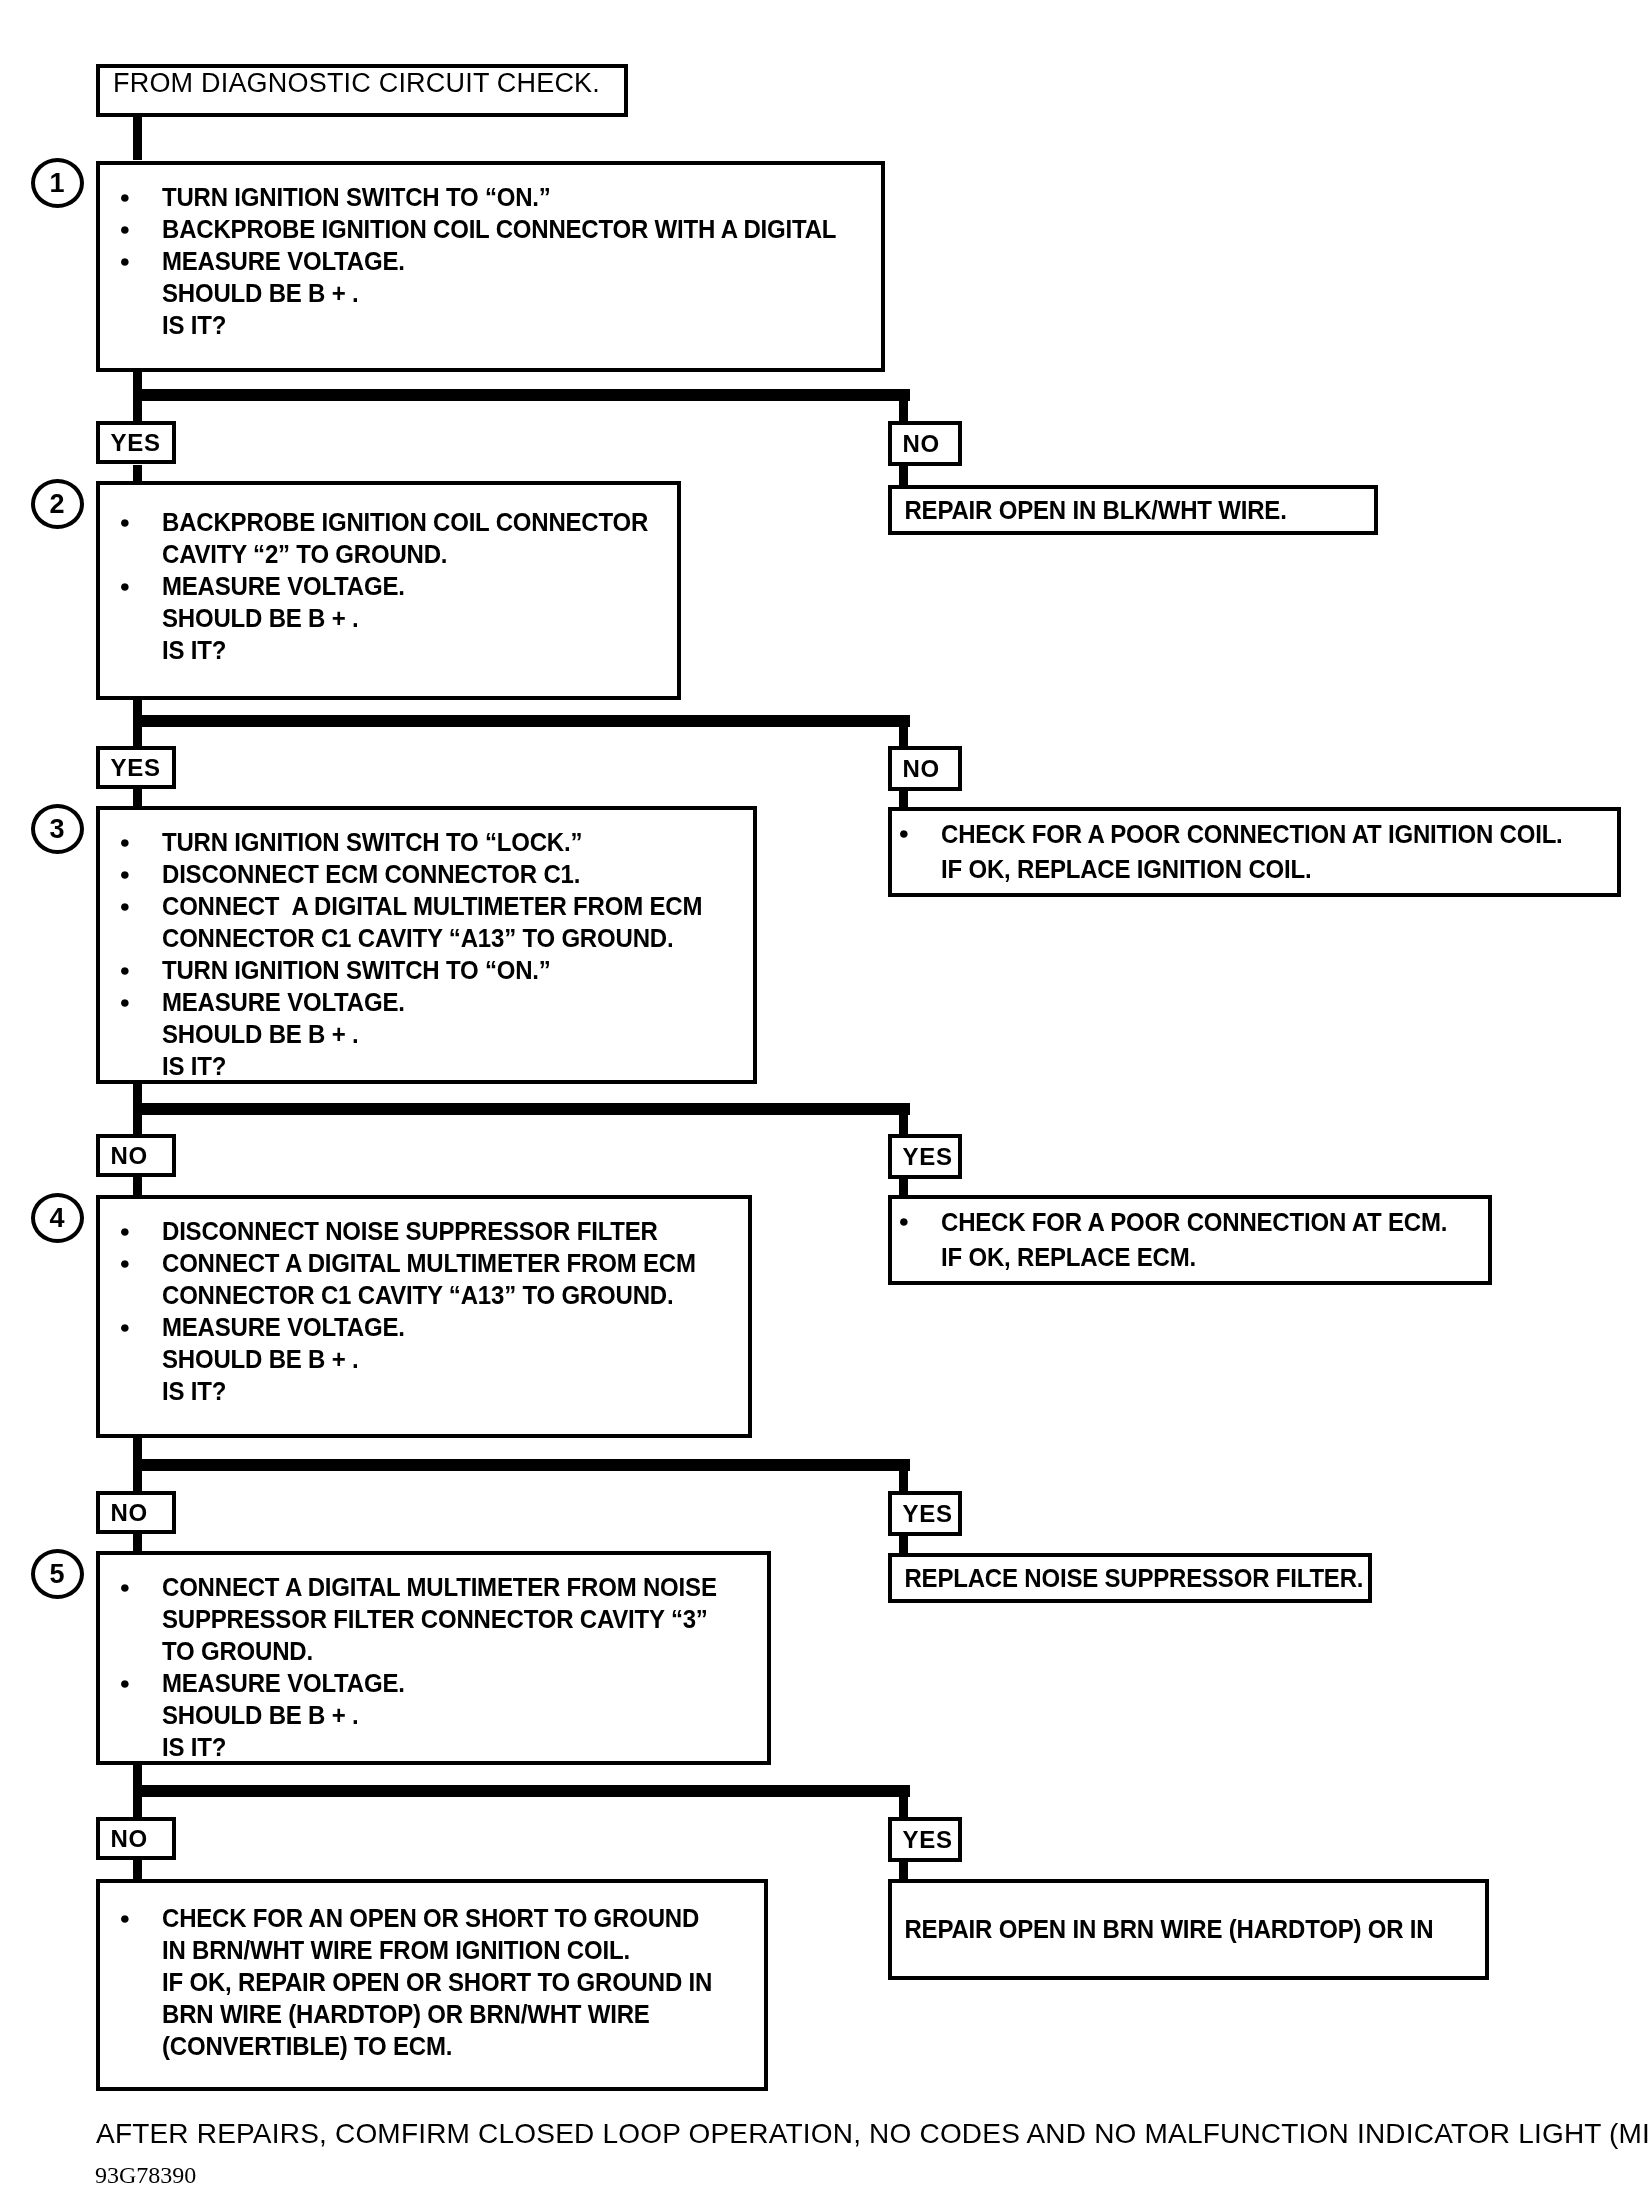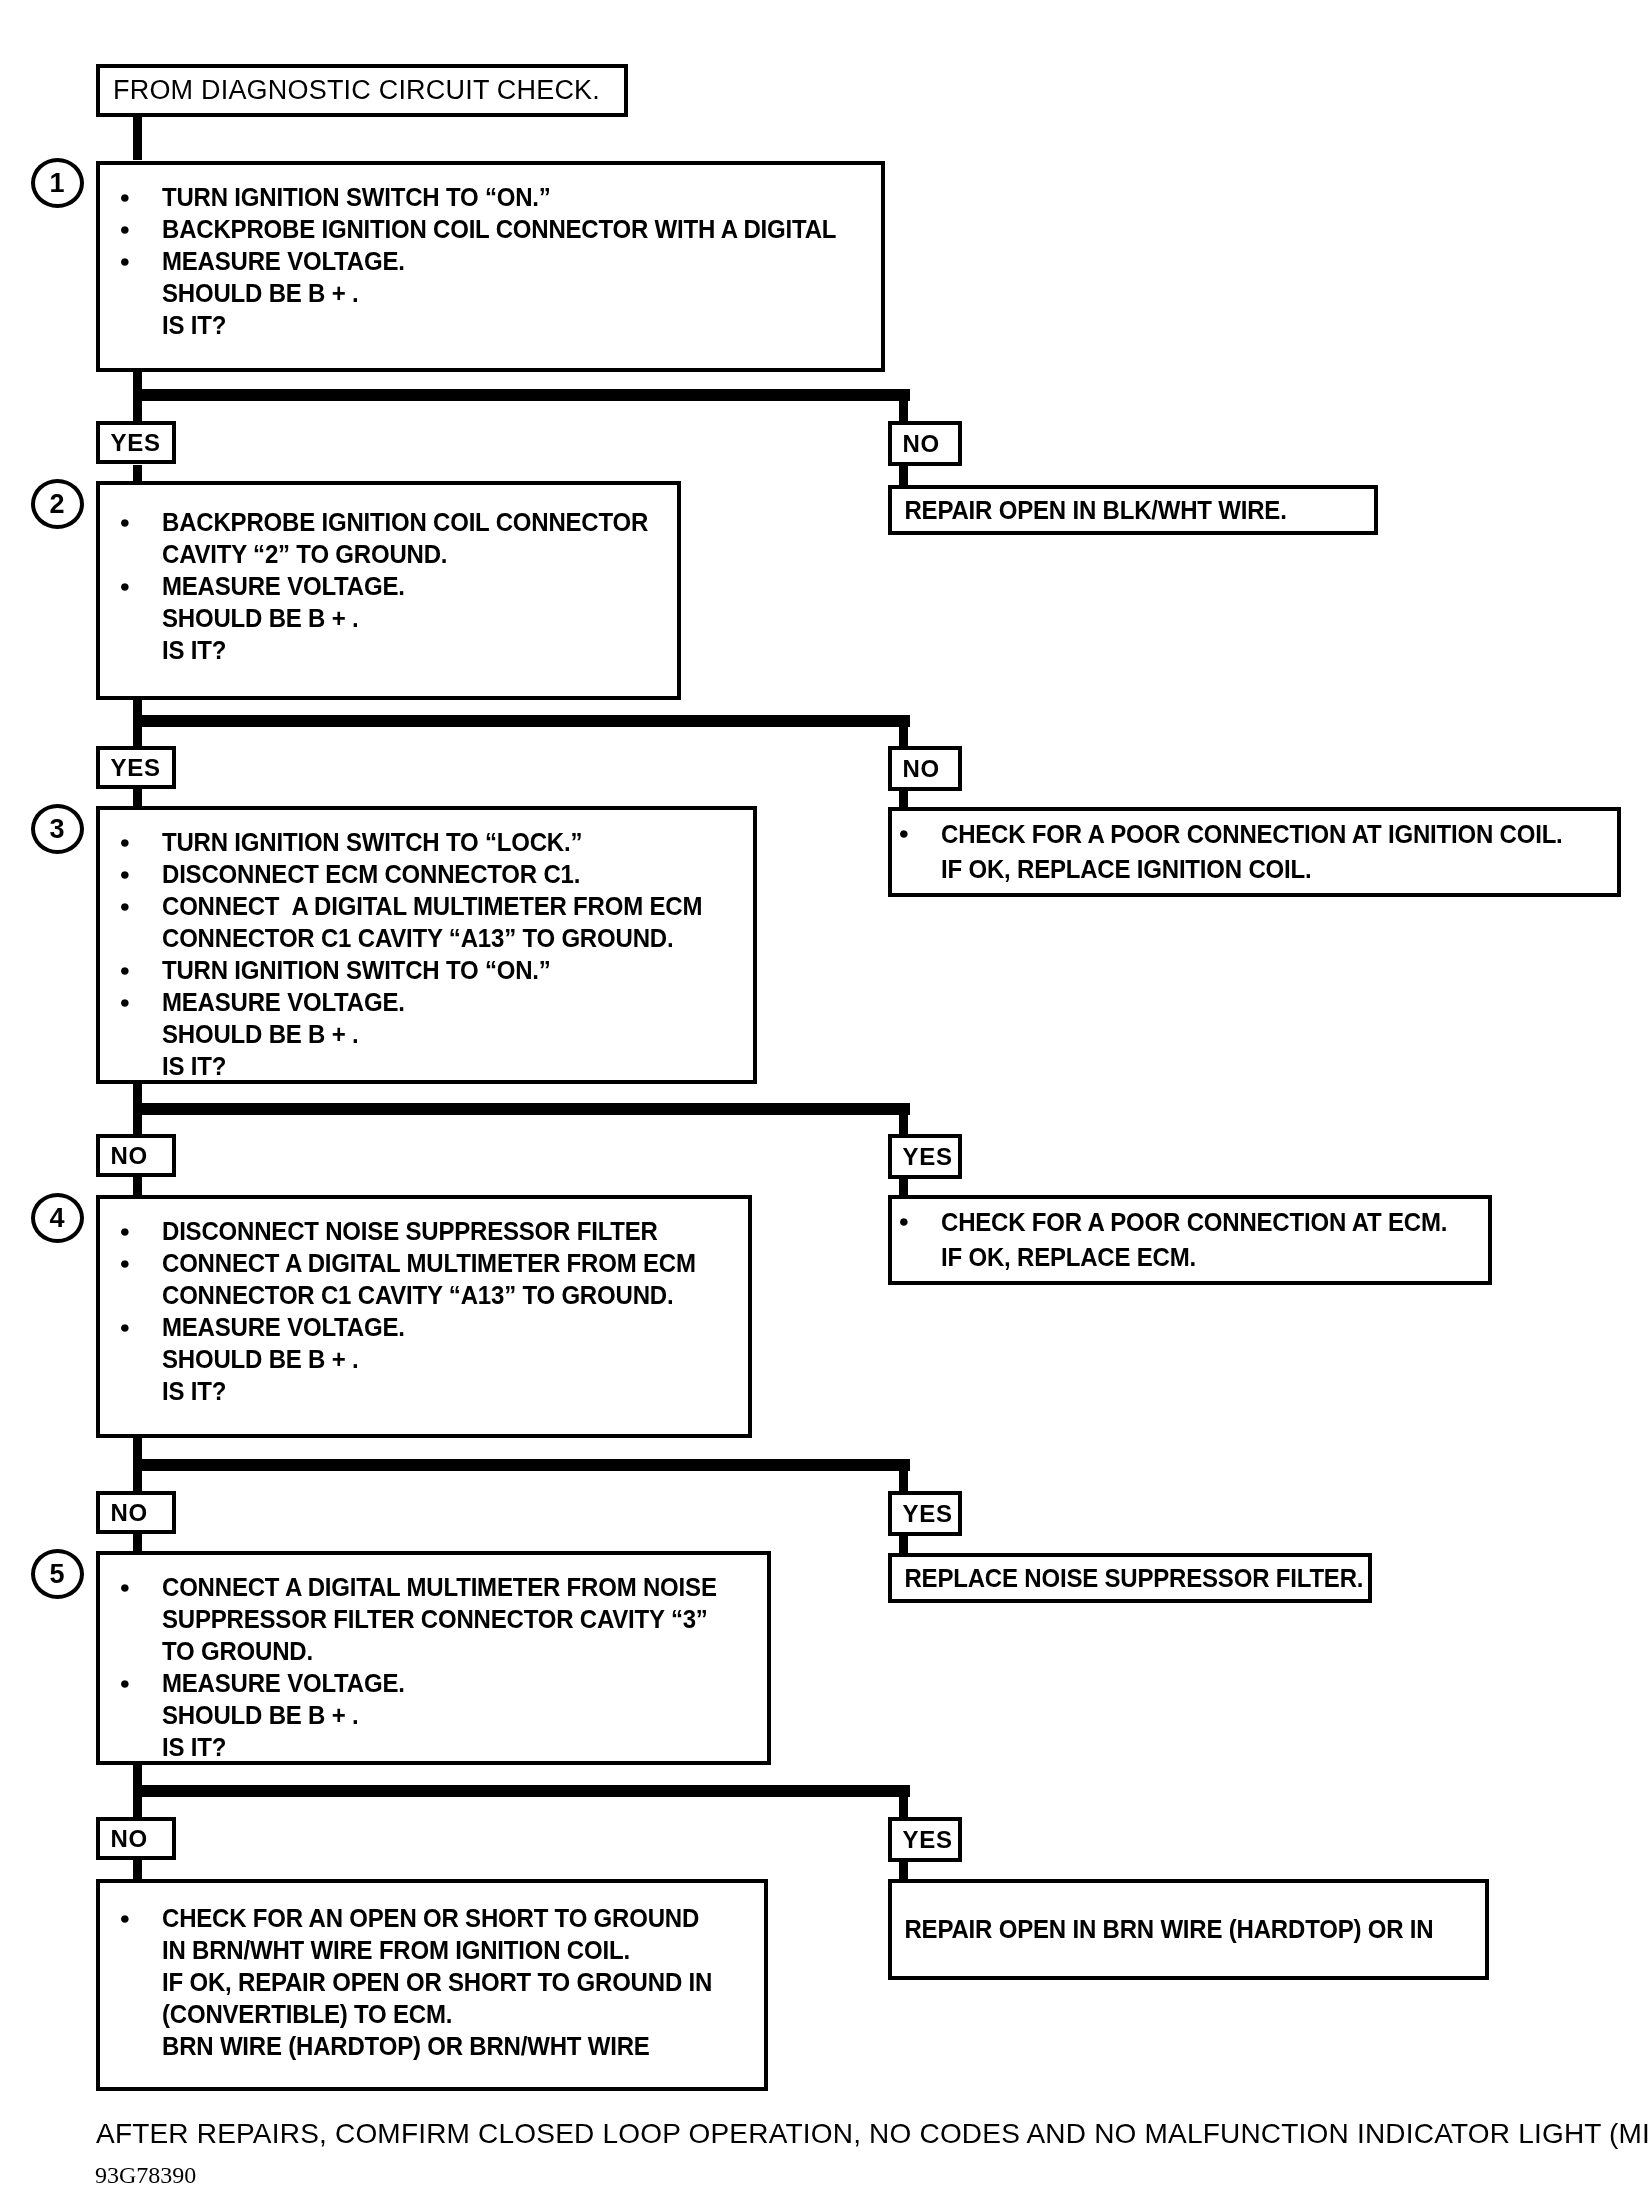--- a/index.html
+++ b/index.html
@@ -24,21 +24,21 @@
   .lines{padding:16px 9.6px 0 13px}
   .line{display:flex;align-items:flex-start}
   .bullet{flex:none;width:43px;font-size:17.7px;line-height:32px;padding-left:6.4px}
   .txt{
     display:block;font-weight:bold;font-size:25px;line-height:32px;
     letter-spacing:-0.2px;white-space:pre;transform:scaleX(0.96);transform-origin:0 50%;
   }
   .outcome{display:flex;flex-direction:column;justify-content:center}
   .outcome .txt{line-height:35px}
   .plain .txt{padding-left:13px}
-  .startbox{display:flex;align-items:center;padding-left:13px}
+  .startbox{display:flex;align-items:flex-start;padding-left:13px}
   .startbox .stxt{font-size:27px;font-weight:normal;letter-spacing:0.2px;white-space:pre}
   .footer-note{position:absolute;font-size:28px;letter-spacing:0.2px;white-space:pre}
   .figure-id{position:absolute;font-family:"Liberation Serif",serif;font-size:24px;white-space:pre}
 </style>
 </head>
 <body>
 
 <section class="b startbox" style="left:96px;top:64px;width:532px;height:53px">
   <span class="stxt">FROM DIAGNOSTIC CIRCUIT CHECK.</span>
 </section>
@@ -307,24 +307,24 @@
     <div class="line">
         <span class="bullet"></span>
         <span class="txt">IN BRN/WHT WIRE FROM IGNITION COIL.</span>
       </div>
     <div class="line">
         <span class="bullet"></span>
         <span class="txt">IF OK, REPAIR OPEN OR SHORT TO GROUND IN</span>
       </div>
     <div class="line">
         <span class="bullet"></span>
+        <span class="txt">BRN WIRE (HARDTOP) OR BRN/WHT WIRE</span>
+      </div>
+    <div class="line">
+        <span class="bullet"></span>
         <span class="txt">(CONVERTIBLE) TO ECM.</span>
-      </div>
-    <div class="line">
-        <span class="bullet"></span>
-        <span class="txt">BRN WIRE (HARDTOP) OR BRN/WHT WIRE</span>
       </div>
   </div>
 </section>
 
 <div class="footer-note" style="left:96px;top:2118px">AFTER REPAIRS, COMFIRM CLOSED LOOP OPERATION, NO CODES AND NO MALFUNCTION INDICATOR LIGHT (MIL).</div>
 <div class="figure-id" style="left:95px;top:2162px">93G78390</div>
 
 
 </body></html>

